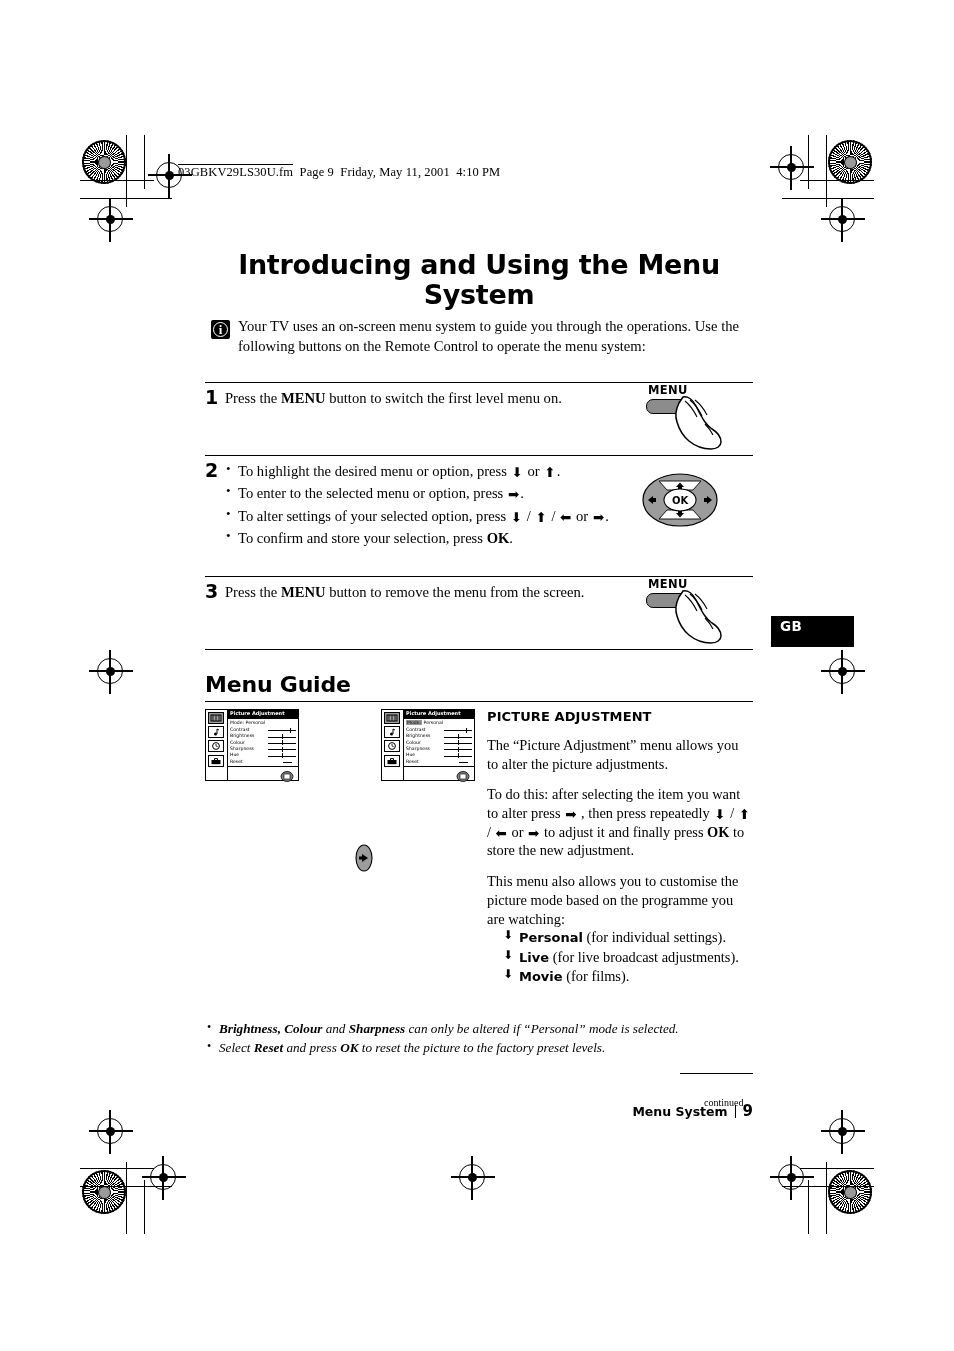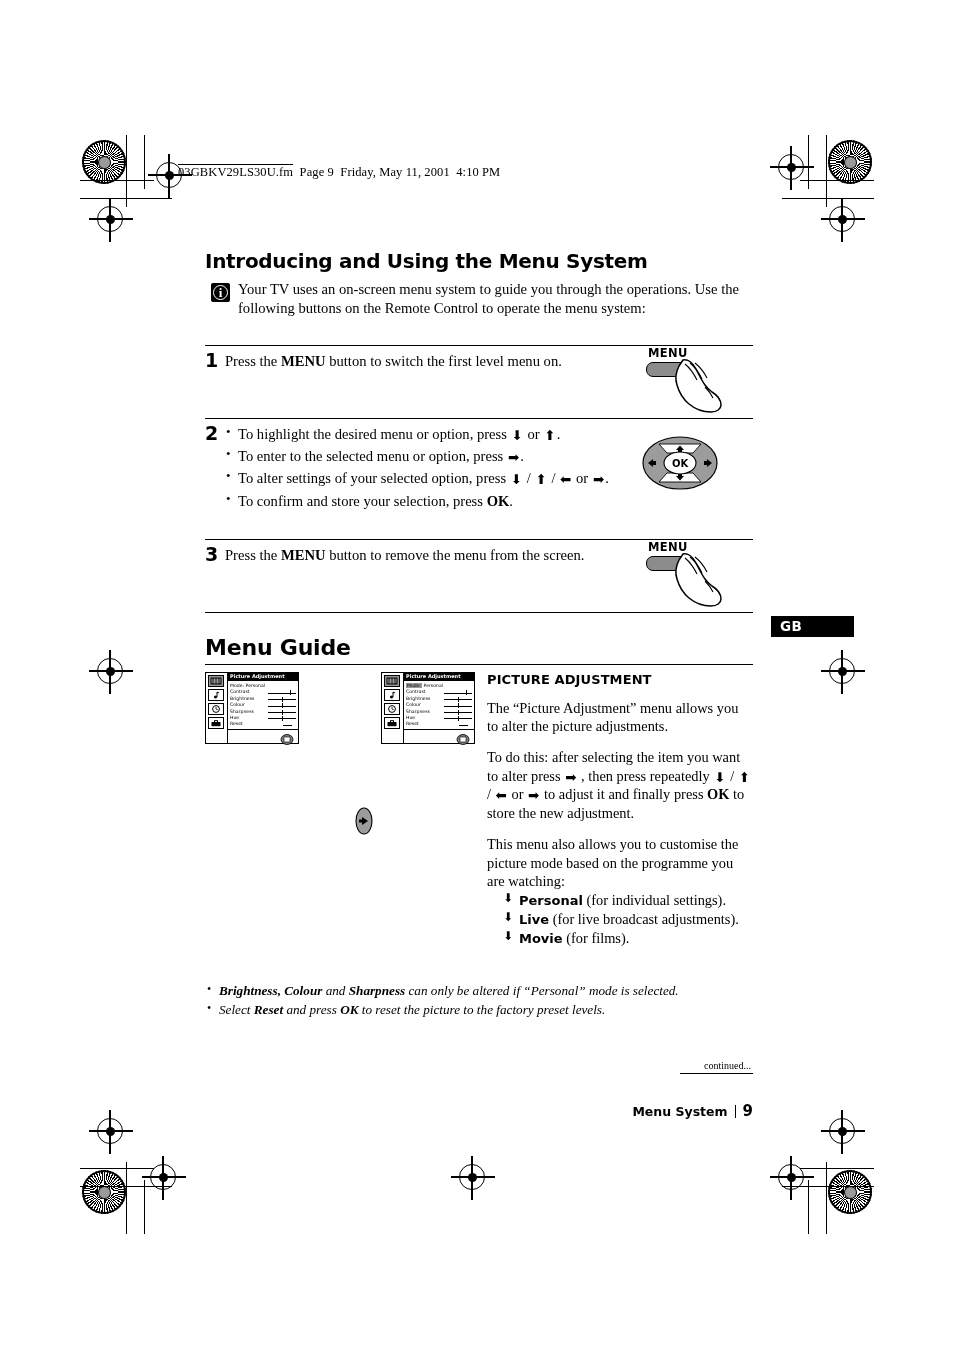--- a/index.html
+++ b/index.html
@@ -77,25 +77,26 @@
   
   .page {
     position: absolute;
     left: 205px;
     top: 250px;
     width: 548px;
   }
 
   h1.title {
     font-family: "DejaVu Sans", sans-serif;
-    font-size: 20px;
+    font-size: 27px;
     font-weight: bold;
     letter-spacing: -0.3px;
     margin: 0 0 8px 0;
     line-height: 1.1;
+    text-align: center;
   }
 
   .intro {
     display: flex;
     align-items: flex-start;
     gap: 8px;
     margin-left: 6px;
   }
   .info-icon {
     width: 19px; height: 19px;
@@ -394,21 +395,21 @@
     margin: 0 7px -2px 7px;
   }
   .footer .pnum { font-size: 15px; }
 
   
   .gb-tab {
     position: absolute;
     left: 771px;
     top: 616px;
     width: 83px;
-    height: 21px;
+    height: 31px;
     background: #000;
     color: #fff;
     font-family: "DejaVu Sans", sans-serif;
     font-size: 13.5px;
     font-weight: bold;
     line-height: 21px;
     padding-left: 9px;
     box-sizing: border-box;
     letter-spacing: 0.4px;
   }

